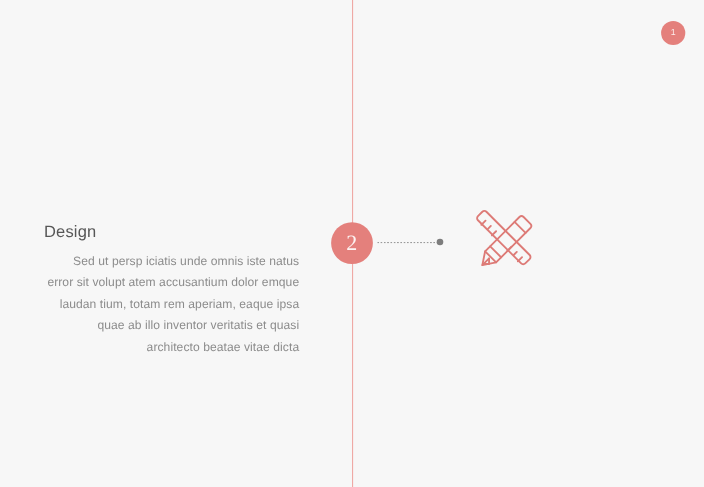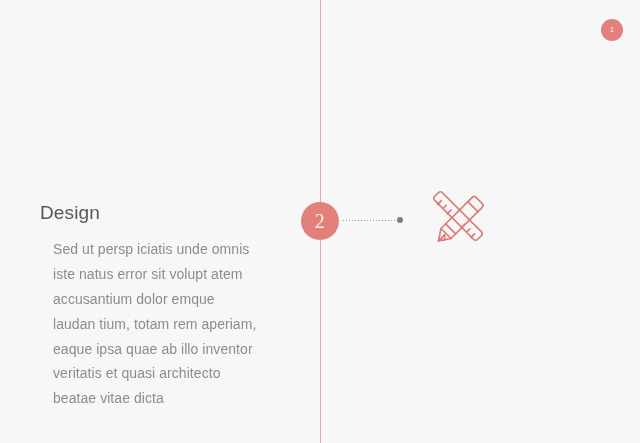--- a/index.html
+++ b/index.html
@@ -85,35 +85,35 @@
   
   .content-block {
     position: absolute;
     left: 40px;
     top: 203px;
     width: 232px;
   }
   .content-heading {
     margin: 0 0 9px 0;
     font-family: "Liberation Sans", sans-serif;
-    font-size: 19px;
+    font-size: 15px;
     font-weight: 400;
     color: #575757;
     letter-spacing: 0.15px;
     line-height: 1.1;
   }
   .content-body {
-    margin: 13px;
-    font-family: "Liberation Sans", sans-serif;
-    font-size: 14px;
+    margin: 0;
+    font-family: "Liberation Sans", sans-serif;
+    font-size: 11px;
     font-weight: 400;
     color: #8c8c8c;
     line-height: 1.78;
     letter-spacing: 0.06px;
-    text-align: left;
+    text-align: right;
   }
 
   
   .design-icon {
     position: absolute;
     left: 425px;
     top: 183px;
     width: 66px;
     height: 76px;
   }

